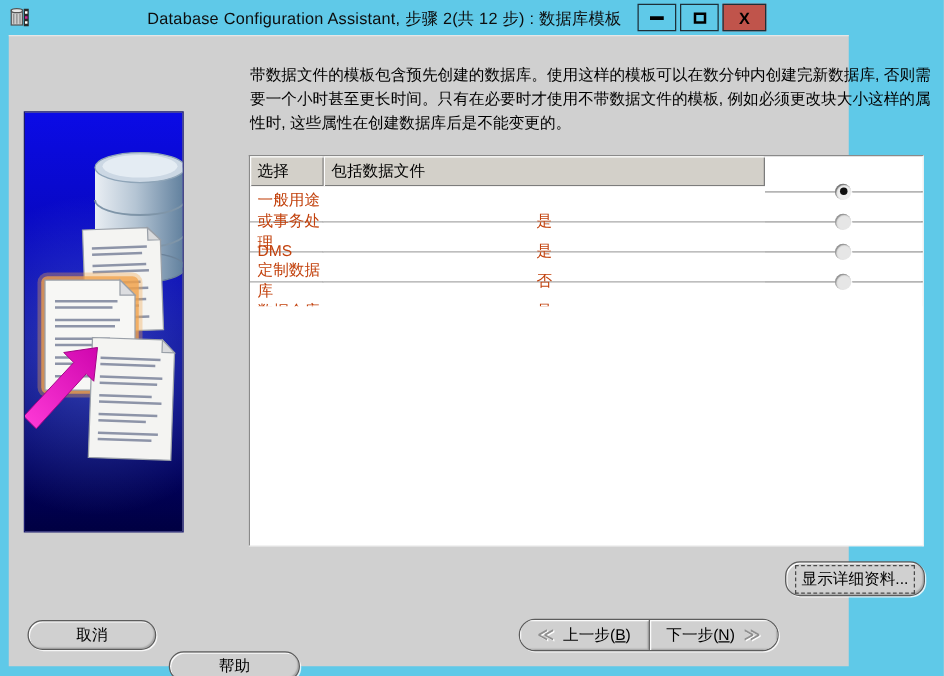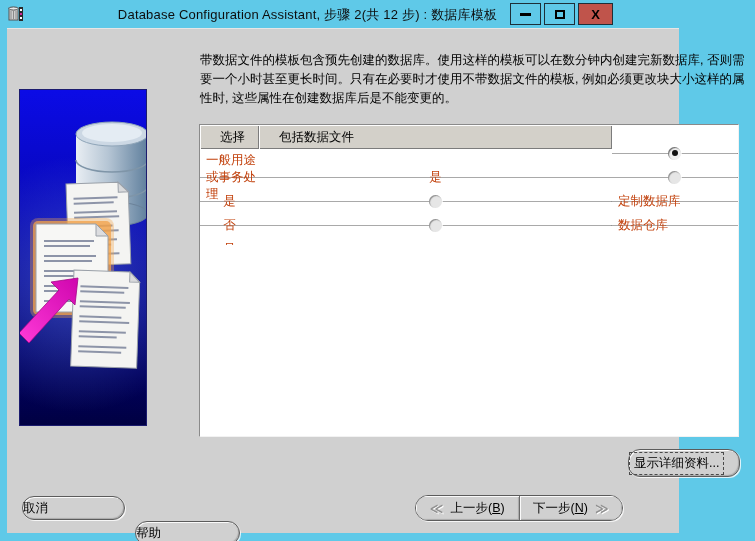--- a/index.html
+++ b/index.html
@@ -62,21 +62,21 @@
     position:absolute; left:192px; top:95px; width:540px; height:313px;
     background:#fff;
     border:1px solid #8a8a8a;
     border-right-color:#f2f2f2; border-bottom-color:#f2f2f2;
     display:grid;
     grid-template-columns:59px 353px auto;
     grid-template-rows:24px 24px 24px 24px 24px 1fr;
   }
   .hcell {
     background:#D3D0C9; font-size:12.5px; color:#000;
-    display:flex; align-items:center; padding-left:20px;
+    display:flex; align-items:center; padding-left:6px;
     box-shadow:inset 1px 1px 0 #fdfdfd, inset -1px -1px 0 #7c7c7c;
   }
   .cell {
     font-size:12.5px; color:#c2410c; display:flex; align-items:center;
     border-bottom:1px solid #a9a9a9; background:#fff;margin-top:28px;
   }
   .cell.sel-col { background:#CFCFCF; border-right:1px solid #7e7e7e; justify-content:center; }
   .cell.tpl-col { padding-left:6px; border-right:1px solid #a9a9a9; }
   .cell.inc-col { justify-content:center; }
   .filler { grid-column:1 / 4; background:#fff; }
@@ -90,21 +90,21 @@
   .radio .dot { width:6px; height:6px; border-radius:50%; background:#111; display:none; }
   .row-selected .radio { background:#efefef; box-shadow:inset 1px 1px 1px #6f6f6f, 1px 1px 0 rgba(255,255,255,.9); }
   .row-selected .radio .dot { display:block; }
 
   
   .oui-btn {
     position:absolute; background:#D0D0D0;
     border:1px solid #5c5c5c; border-radius:12px;
     box-shadow:inset 1px 1px 0 #fafafa, inset -1px -1px 1px #a8a8a8, 1px 1px 0 rgba(255,255,255,.8);
     font-size:12.5px; color:#000; font-family:inherit;
-    display:flex; align-items:center; justify-content:flex-start;
+    display:flex; align-items:center; justify-content:center;
     cursor:default;
   }
   .btn-details { left:621px; top:420px; width:112px; height:28px; }
   .btn-details .focus-rect { border:1px dashed #4a4a4a; padding:2px 4px; }
   .btn-cancel { left:15px;  top:467px; width:103px; height:24px; }
   .btn-help   { left:128px; top:492px; width:105px; height:24px; }
 
   .nav-group {
     position:absolute; left:408px; top:466px; width:208px; height:26px;
     border:1px solid #5c5c5c; border-radius:13px; overflow:hidden;
@@ -246,20 +246,21 @@
         <span class="radio">
             <span class="dot"></span>
           </span>
       </div>
       <div class="cell tpl-col row-selected">一般用途或事务处理</div>
       <div class="cell inc-col row-selected">是</div>
 
       <div class="cell sel-col">
         <span class="radio"></span>
       </div>
+      <div class="cell tpl-col">DMS</div>
       <div class="cell inc-col">是</div>
 
       <div class="cell sel-col">
         <span class="radio"></span>
       </div>
       <div class="cell tpl-col">定制数据库</div>
       <div class="cell inc-col">否</div>
 
       <div class="cell sel-col">
         <span class="radio"></span>

